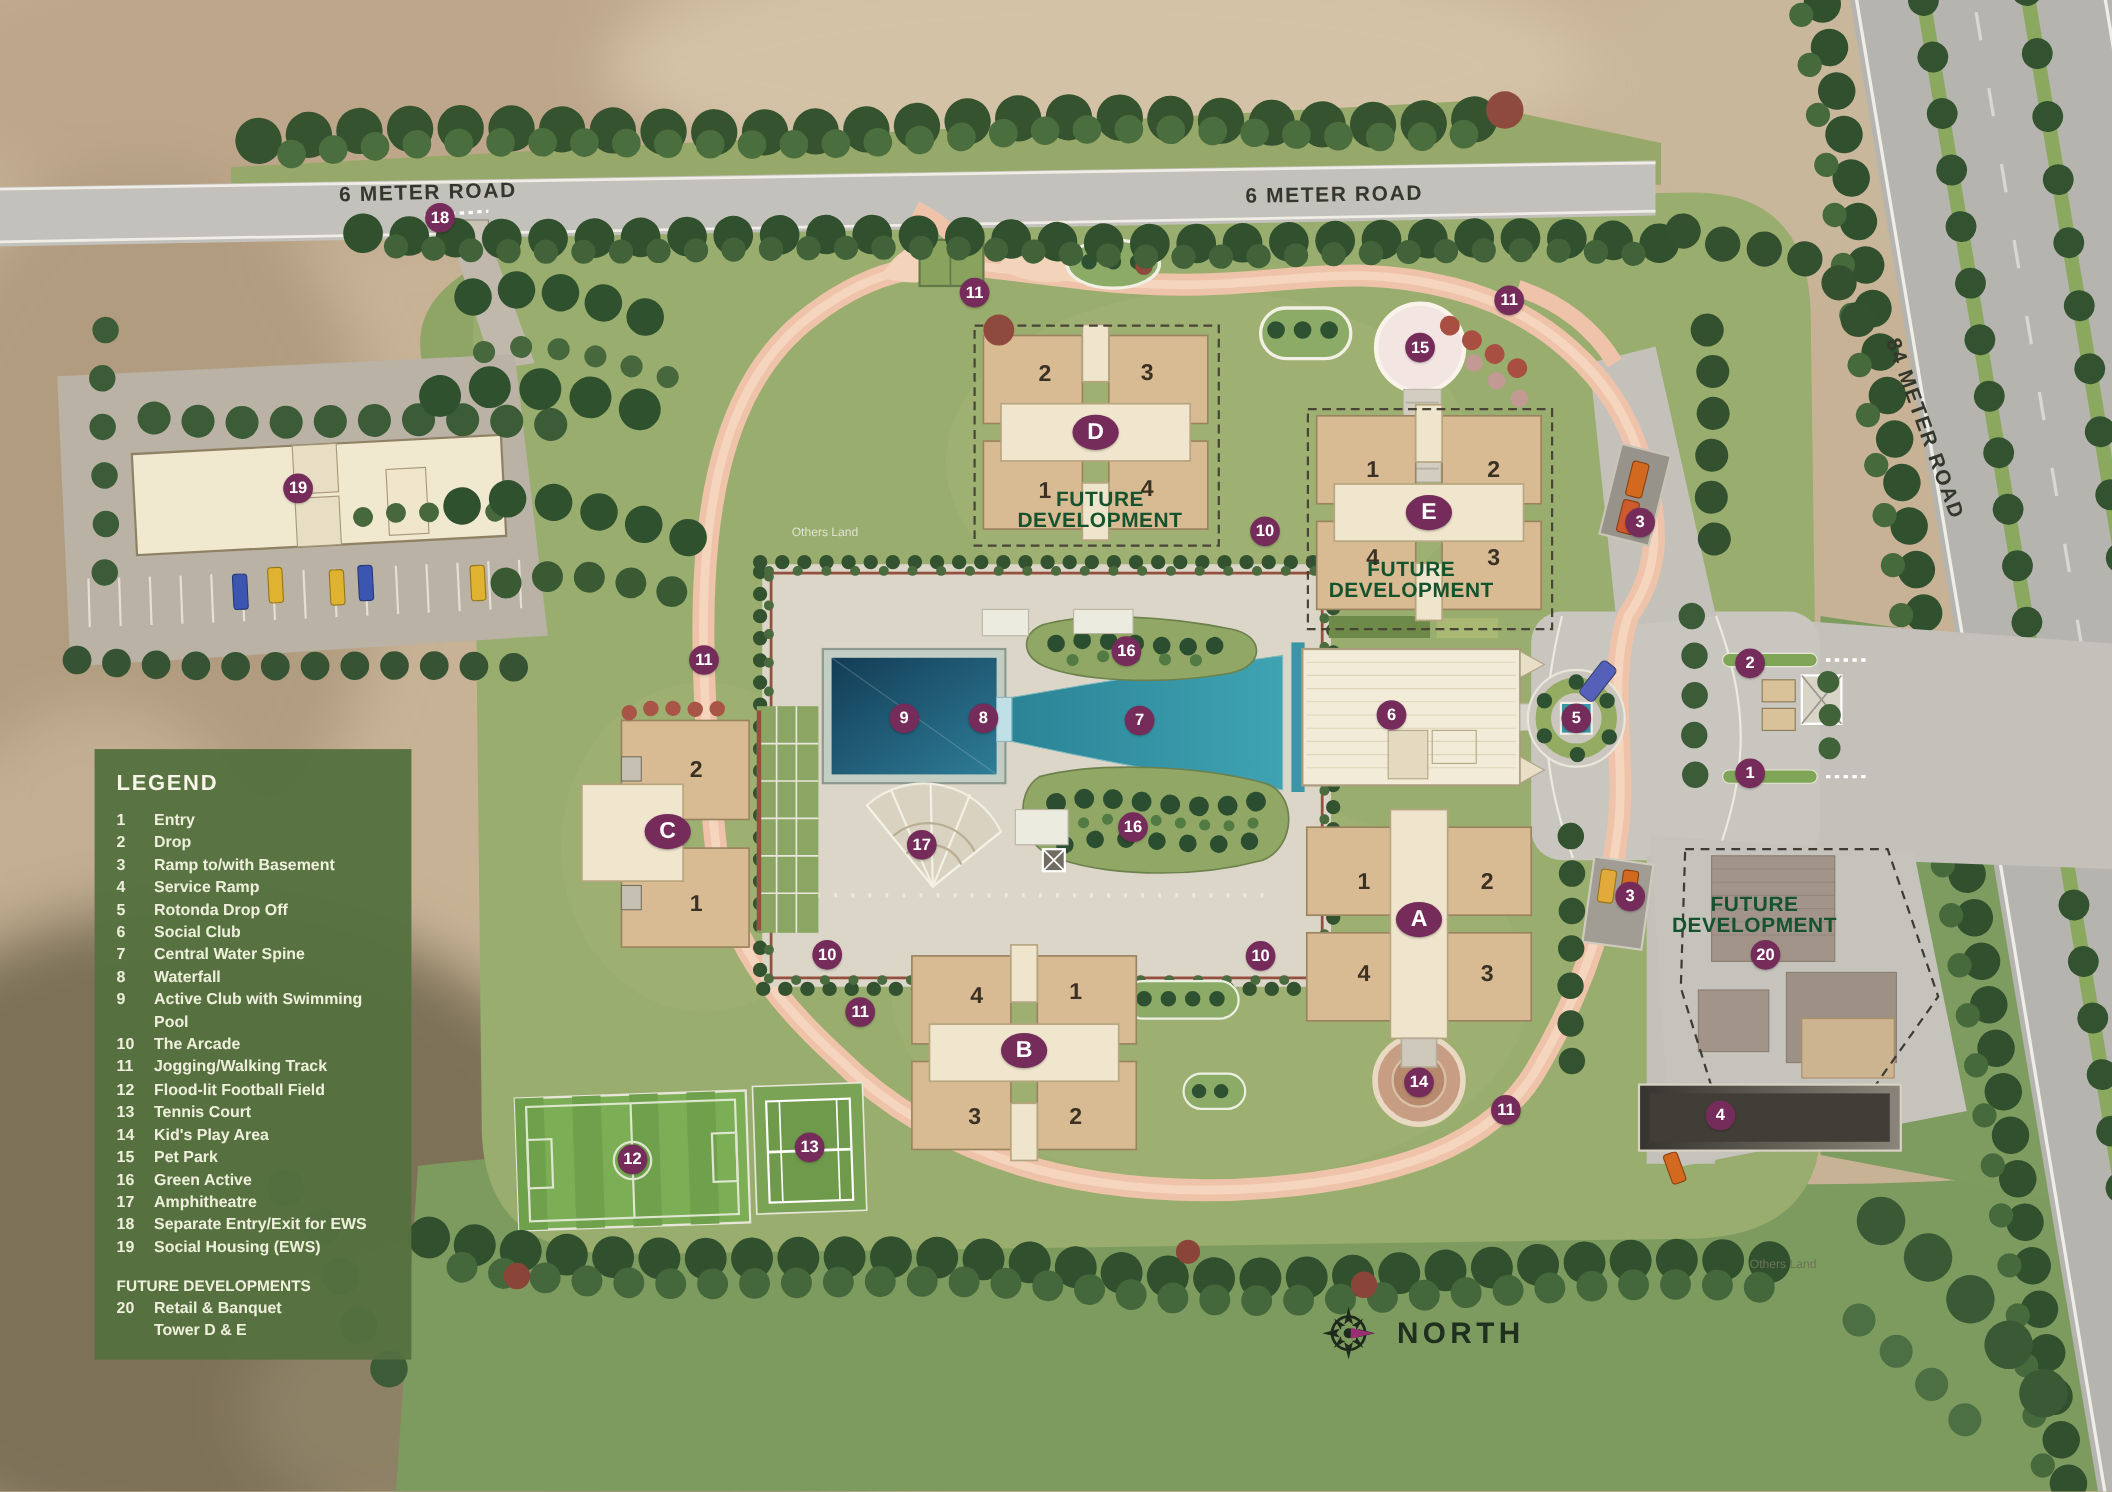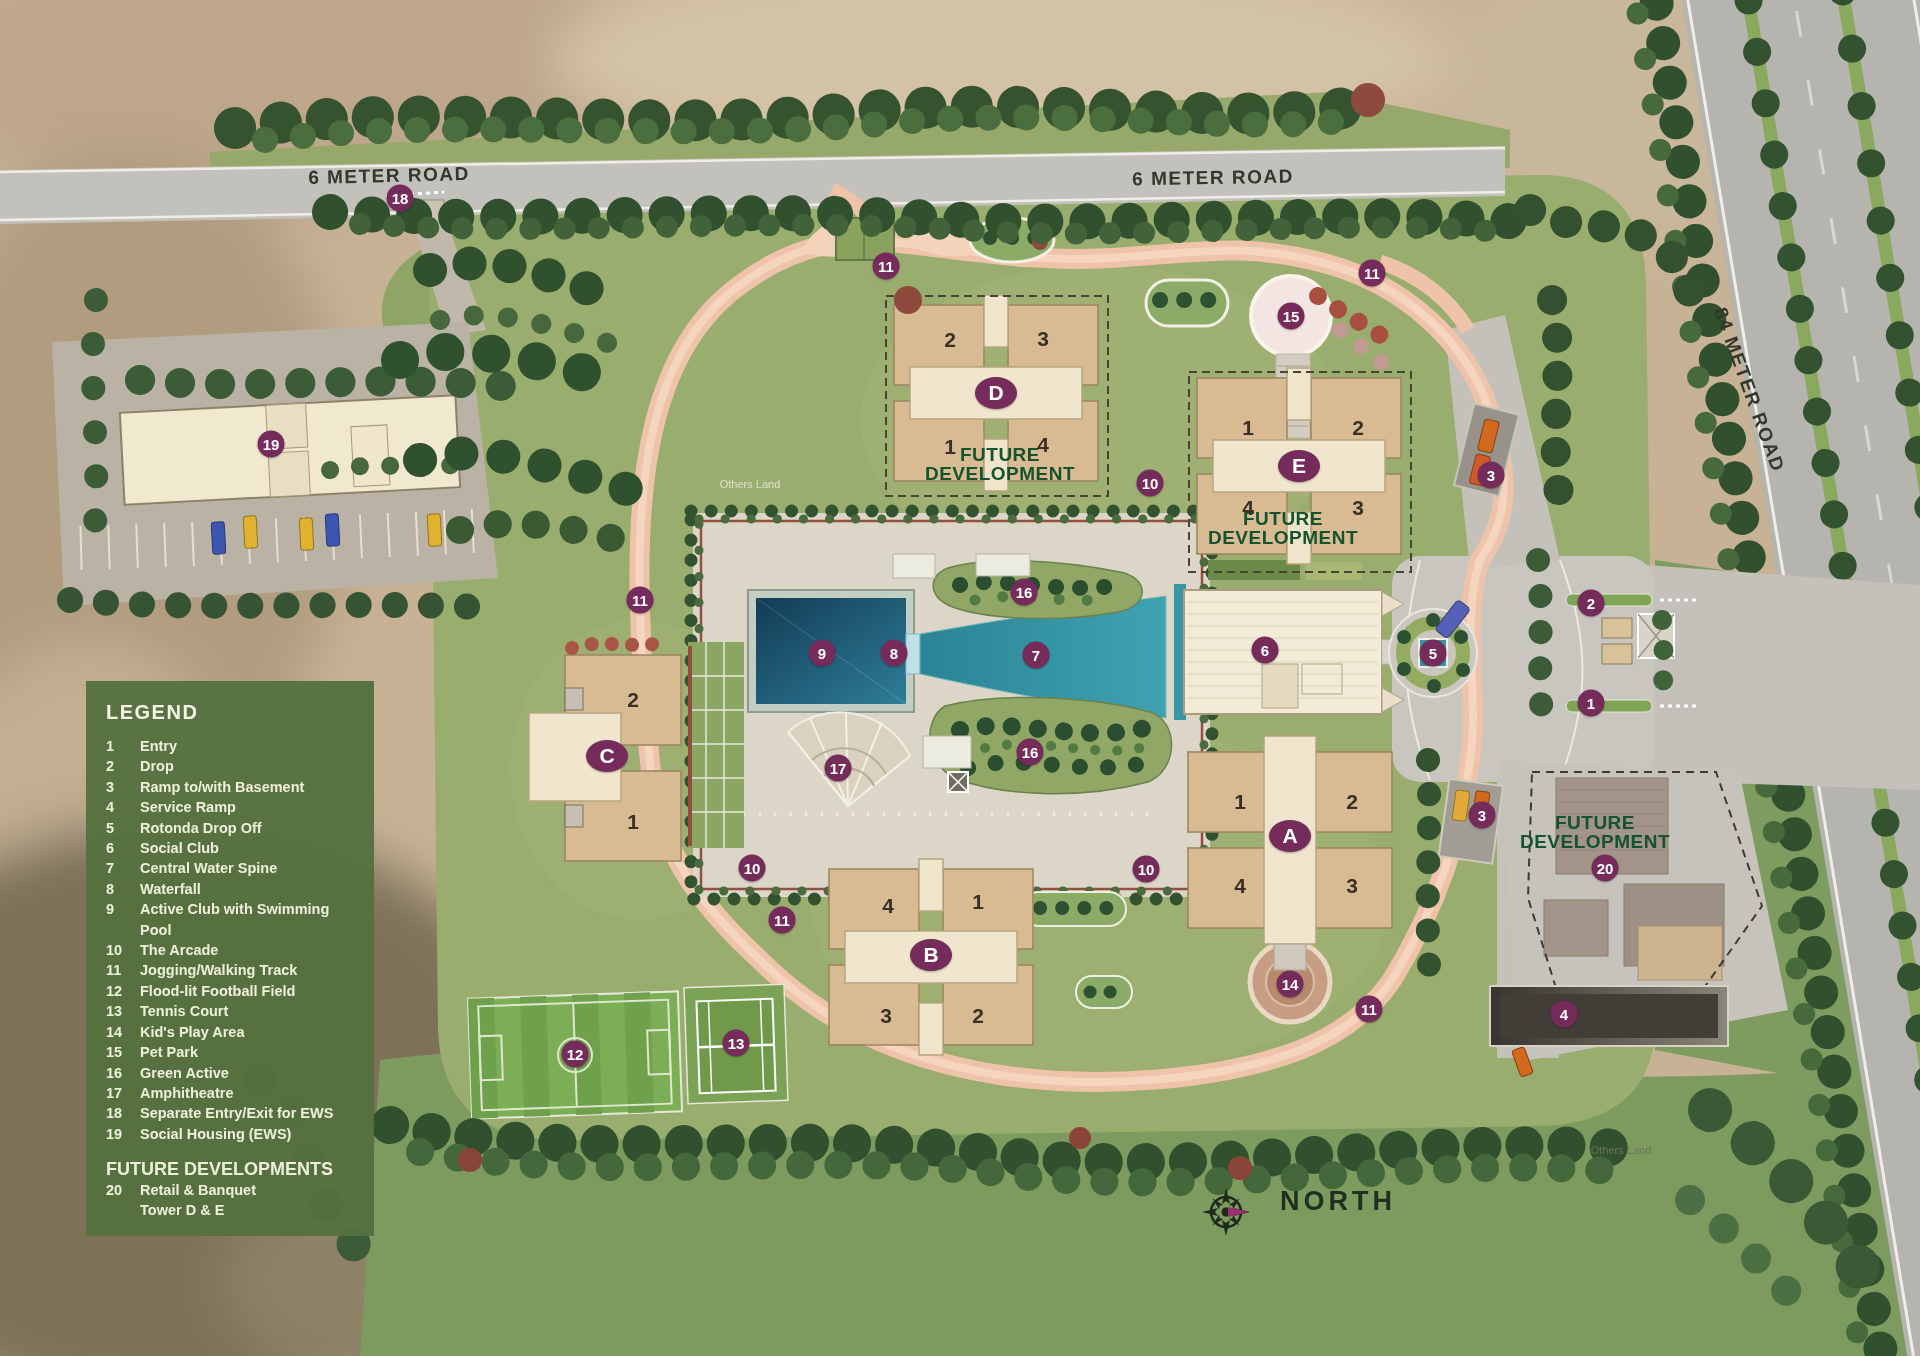--- a/index.html
+++ b/index.html
@@ -8,37 +8,37 @@
   .stage svg.art{position:absolute;left:0;top:0;}
   .overlay{position:absolute;left:0;top:0;width:1920px;height:1356px;}
 
   
   .legend{position:absolute;left:86px;top:681px;width:288px;box-sizing:border-box;
           background:rgba(85,112,63,.96);color:#eef0dc;padding:20px 16px 16px 20px;}
   .legend-title{font-size:20px;font-weight:bold;letter-spacing:1.5px;color:#f7f6e9;margin-bottom:12px;}
   .lrow{display:flex;line-height:20.4px;font-size:14.5px;font-weight:bold;}
   .lnum{width:34px;flex:0 0 34px;}
   .llab{flex:1;}
-  .legend-future-title{margin-top:15px;font-size:18px;font-weight:bold;line-height:20.4px;}
+  .legend-future-title{margin-top:15px;font-size:14px;font-weight:bold;line-height:20.4px;}
 
   
   .marker,.tower-badge,.unit-label,.road-label,.future-label,.land-label{
      position:absolute;transform:translate(-50%,-50%);white-space:nowrap;}
   .marker{width:27px;height:27px;border-radius:50%;background:#752c5b;color:#fff;
           font-size:15px;font-weight:bold;line-height:27px;text-align:center;
           box-shadow:0 1px 2px rgba(0,0,0,.25);}
   .tower-badge{width:42px;height:32px;border-radius:50%;background:#752c5b;color:#fff;
           font-size:21px;font-weight:bold;line-height:32px;text-align:center;
           box-shadow:0 1px 2px rgba(0,0,0,.3);}
   .unit-label{font-size:21px;font-weight:bold;color:#3a3023;}
   .road-label{font-size:19px;font-weight:bold;color:#34372c;letter-spacing:1.5px;}
   .future-label{font-size:19px;font-weight:bold;color:#14532d;white-space:normal;
                 width:170px;text-align:center;line-height:19px;letter-spacing:.5px;}
   .land-label{font-size:11px;text-align:right;}
-  .north-wrap{position:absolute;left:1200px;top:1186px;display:flex;gap:28px;}
+  .north-wrap{position:absolute;left:1200px;top:1186px;display:flex;align-items:center;gap:18px;}
   .north-label{font-size:27px;font-weight:bold;letter-spacing:4px;color:#20301f;}
 </style>
 </head>
 <body>
 
 <div class="stage">
 
 <svg class="art" width="1920" height="1356" viewBox="0 0 1920 1356">
 <defs>
   <filter id="soft" x="-40%" y="-40%" width="180%" height="180%">

